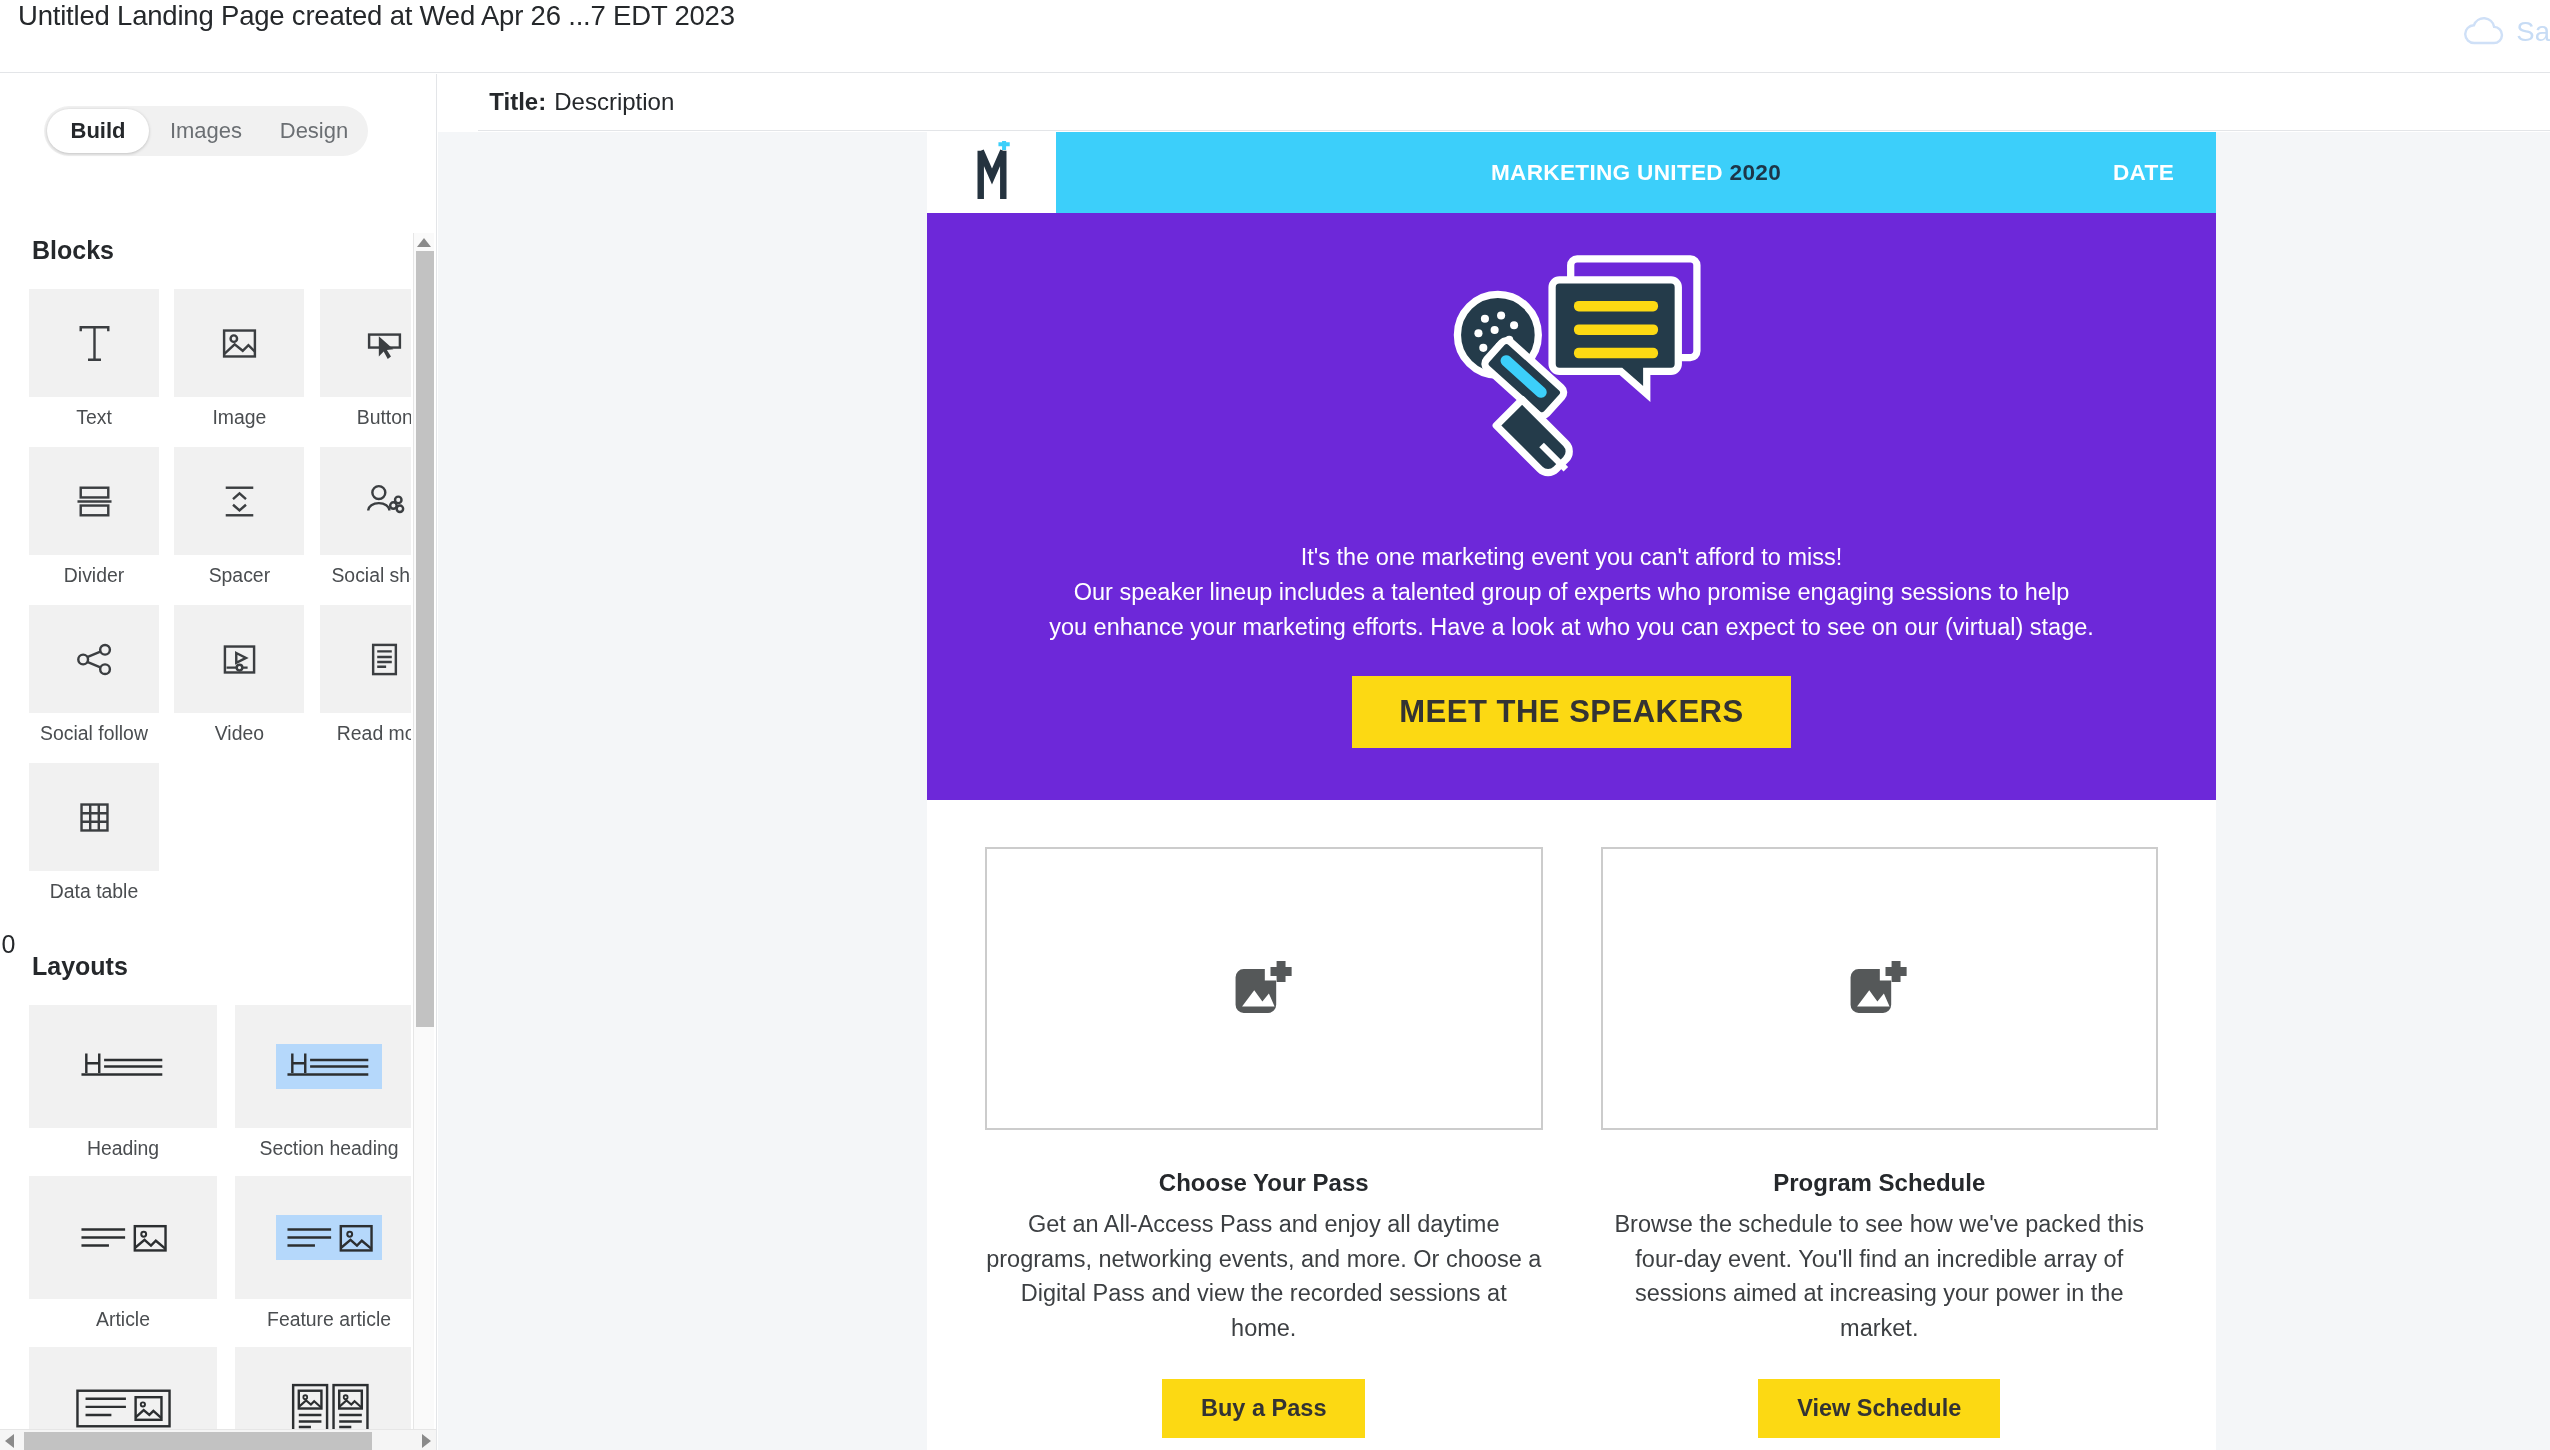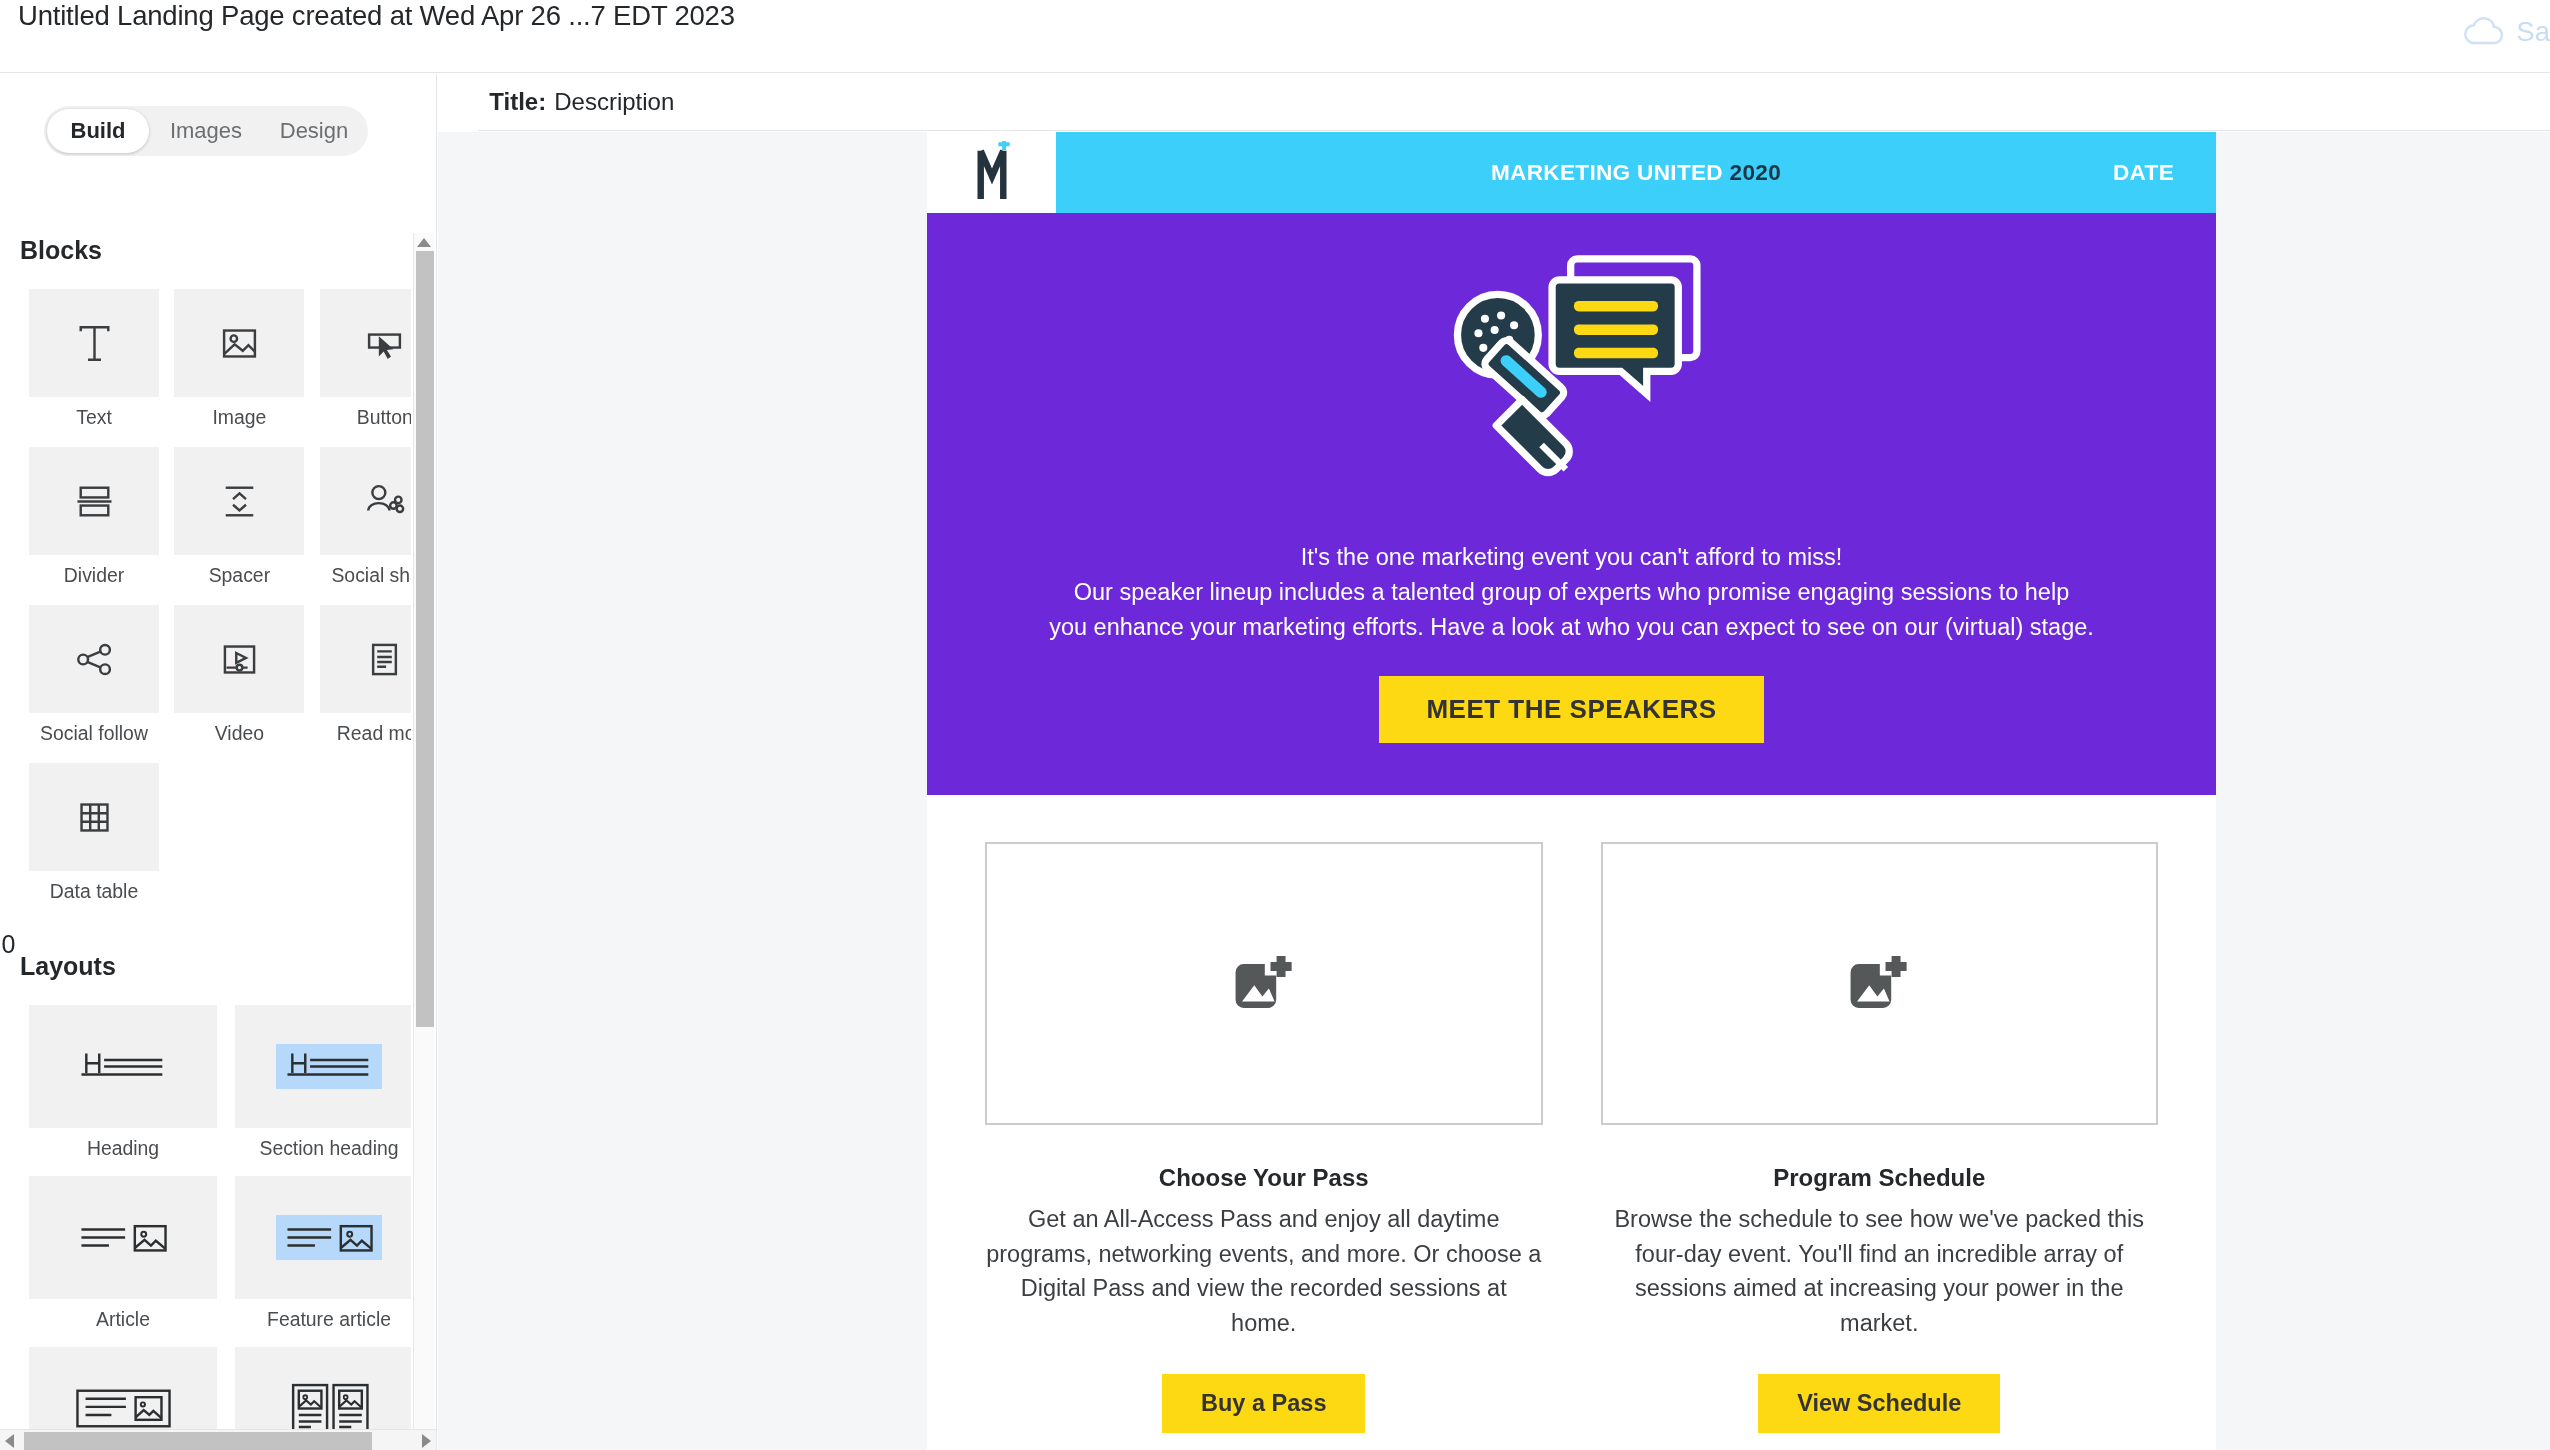--- a/index.html
+++ b/index.html
@@ -68,21 +68,21 @@
     box-shadow: 0 0.8px 3.2px rgba(0,0,0,.22);
   }
 
   .panel {
     position: absolute; top: 162px; left: 0;
     width: 411px; height: 1213px;
     overflow: hidden;
   }
   .section-title {
     font-size: 25px; font-weight: bold; color: #25282b;
-    margin: 0 0 24px 20px;
+    margin: 0 0 24px 32px;
   }
   .blocks-grid {
     display: grid;
     grid-template-columns: repeat(3, 130px);
     gap: 18px 15.4px;
     margin-left: 29px;
   }
   .block-cell { width: 130px; }
   .block-thumb {
     width: 130px; height: 108px;
@@ -230,21 +230,21 @@
   .hero-line {
     color: #ffffff;
     font-size: 23.5px;
     line-height: 1.48;
   }
   .hero-cta {
     display: inline-block;
     margin-top: 32px;
     background: #fcd913;
     color: #333333;
-    font-size: 26px;
+    font-size: 31px;
     font-weight: bold;
     padding: 18px 47px;
     letter-spacing: 0.5px;
     cursor: pointer;
     border: none;
     font-family: "Liberation Sans", sans-serif;
   }
 
   .cols {
     display: flex;

